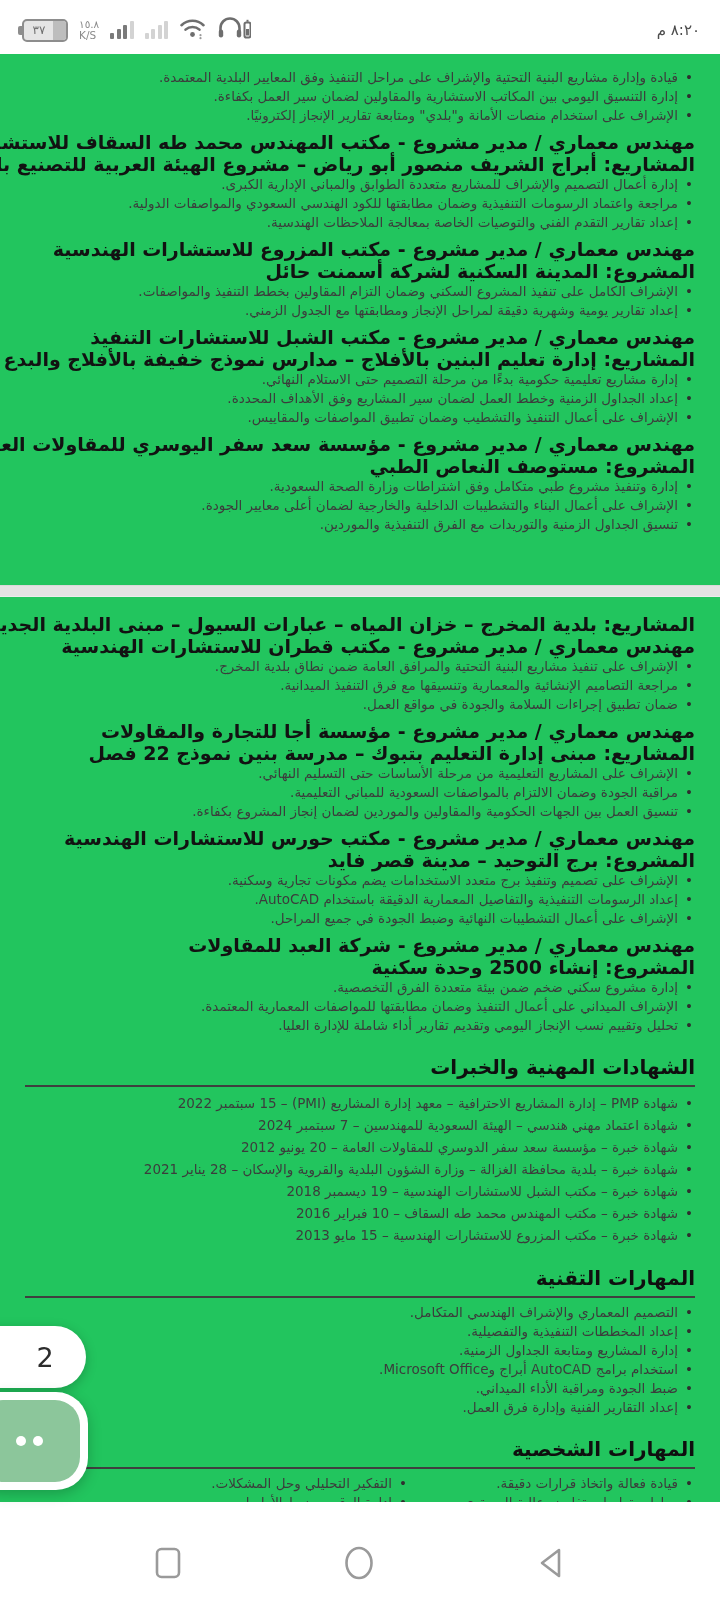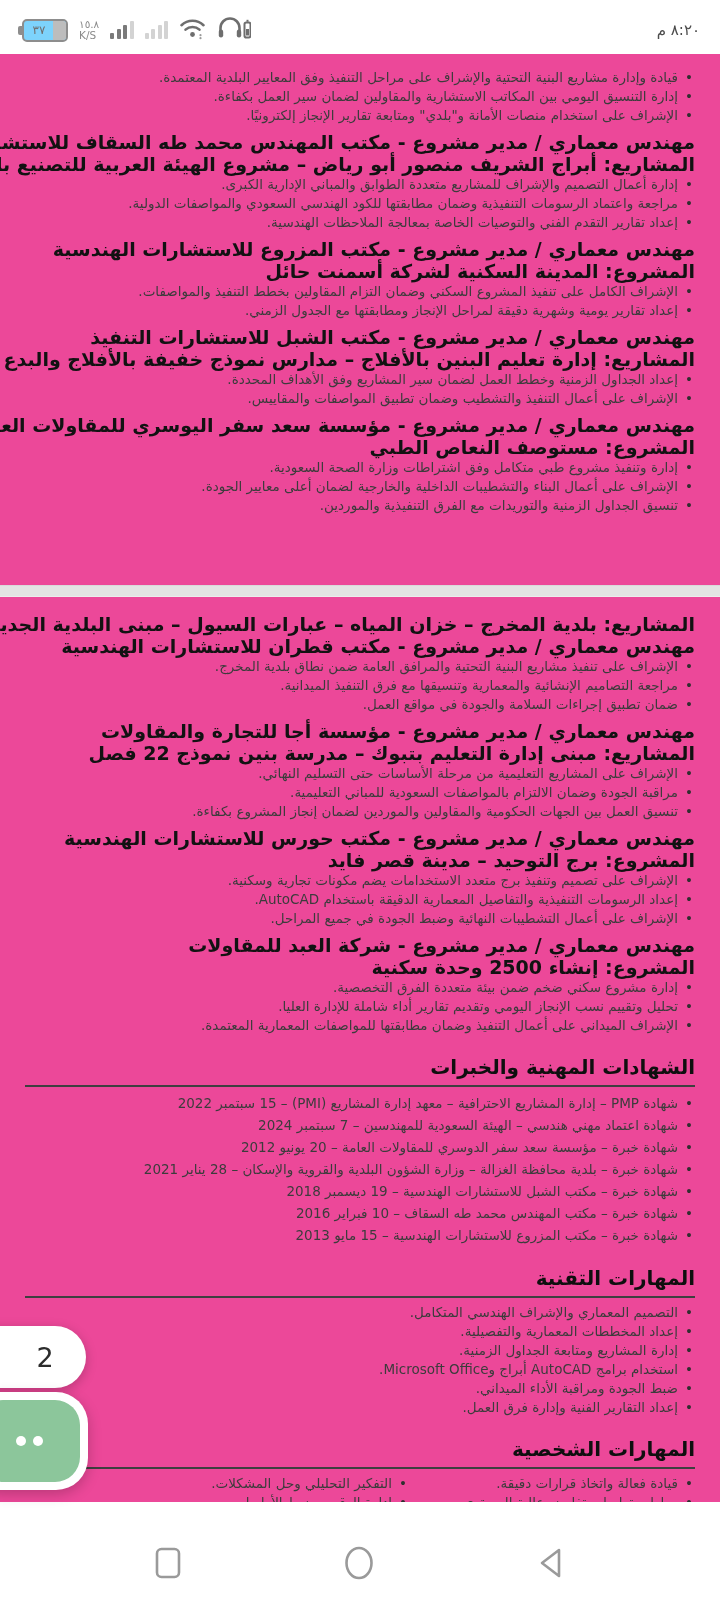--- a/index.html
+++ b/index.html
@@ -7,34 +7,34 @@
     font-family:"DejaVu Sans","Liberation Sans",sans-serif; }
   body { position:relative; direction:rtl; color:#3c3c3c; }
 
   
   .statusbar { direction:ltr; height:54px; display:flex; align-items:center;
     justify-content:space-between; padding:6px 20px 0 18px; }
   .sb-left { display:flex; align-items:center; gap:11px; }
   .battery { display:flex; align-items:center; }
   .batt-cap { width:4px; height:9px; background:#8d8d8d; border-radius:2px 0 0 2px; }
   .batt-body { position:relative; width:46px; height:23px; border:2px solid #8d8d8d;
-    border-radius:5px; overflow:hidden; background:#7dd3fc; }
+    border-radius:5px; overflow:hidden; background:#e5e5e5; }
   .batt-fill { position:absolute; top:0; right:0; width:30%; height:100%; background:#bdbdbd; }
   .batt-num { position:absolute; inset:0; z-index:1; font-size:12px; color:#6f6f6f;
     display:flex; align-items:center; justify-content:center; padding-right:12px; }
   .netspeed { text-align:left; font-size:10.5px; line-height:11px; color:#8a8a8a; }
   .bars { display:flex; align-items:flex-end; gap:2.5px; height:18px; }
   .bars i { display:block; width:4px; border-radius:1px; }
   .b1{height:6px} .b2{height:10px} .b3{height:14px} .b4{height:18px}
   .dark{background:#7a7a7a} .lite{background:#d3d3d3}
   .sb-time { font-size:15px; color:#4c4c4c; direction:rtl; }
 
   
   .doc { width:100%; }
-  .page { padding:0 25px; background:#ec4899; }
+  .page { padding:0 25px; background:#22c55e; }
   .page1 { height:531px; padding-top:14px; overflow:hidden; }
   .page-gap { height:12px; background:#e3e3e3; border-top:1px solid #d9d9d9;
     border-bottom:1px solid #ececec; }
   .page2 { padding-top:10px; height:905px; overflow:hidden; }
 
   .bullets { list-style:none; }
   .bullets li { position:relative; font-size:13.5px; line-height:19px; color:#3c3c3c;
     padding-right:17px; text-align:right; white-space:nowrap; }
   .bullets li::before { content:"•"; position:absolute; right:2px; top:0; color:#2f2f2f; }
 
@@ -151,20 +151,21 @@
           <li>الإشراف الكامل على تنفيذ المشروع السكني وضمان التزام المقاولين بخطط التنفيذ والمواصفات.</li>
             <li>إعداد تقارير يومية وشهرية دقيقة لمراحل الإنجاز ومطابقتها مع الجدول الزمني.</li>
           </ul>
         </div>
 
         <div class="job">
           <div class="job-line">مهندس معماري / مدير مشروع - مكتب الشبل للاستشارات التنفيذ</div>
           <div class="job-line">المشاريع: إدارة تعليم البنين بالأفلاج – مدارس نموذج خفيفة بالأفلاج والبدع والقطين</div>
           <ul class="bullets">
 
+          <li>إدارة مشاريع تعليمية حكومية بدءًا من مرحلة التصميم حتى الاستلام النهائي.</li>
             <li>إعداد الجداول الزمنية وخطط العمل لضمان سير المشاريع وفق الأهداف المحددة.</li>
             <li>الإشراف على أعمال التنفيذ والتشطيب وضمان تطبيق المواصفات والمقاييس.</li>
           </ul>
         </div>
 
         <div class="job">
           <div class="job-line">مهندس معماري / مدير مشروع - مؤسسة سعد سفر اليوسري للمقاولات العامة</div>
           <div class="job-line">المشروع: مستوصف النعاص الطبي</div>
           <ul class="bullets">
 
@@ -213,43 +214,43 @@
             <li>الإشراف على أعمال التشطيبات النهائية وضبط الجودة في جميع المراحل.</li>
           </ul>
         </div>
 
         <div class="job">
           <div class="job-line">مهندس معماري / مدير مشروع - شركة العبد للمقاولات</div>
           <div class="job-line">المشروع: إنشاء 2500 وحدة سكنية</div>
           <ul class="bullets">
 
           <li>إدارة مشروع سكني ضخم ضمن بيئة متعددة الفرق التخصصية.</li>
+            <li>الإشراف الميداني على أعمال التنفيذ وضمان مطابقتها للمواصفات المعمارية المعتمدة.</li>
             <li>تحليل وتقييم نسب الإنجاز اليومي وتقديم تقارير أداء شاملة للإدارة العليا.</li>
-            <li>الإشراف الميداني على أعمال التنفيذ وضمان مطابقتها للمواصفات المعمارية المعتمدة.</li>
           </ul>
         </div>
       </div>
 
     <h2 class="sec-h">الشهادات المهنية والخبرات</h2>
     <ul class="bullets certs">
 
     <li>شهادة PMP – إدارة المشاريع الاحترافية – معهد إدارة المشاريع (PMI) – 15 سبتمبر 2022</li>
         <li>شهادة اعتماد مهني هندسي – الهيئة السعودية للمهندسين – 7 سبتمبر 2024</li>
         <li>شهادة خبرة – مؤسسة سعد سفر الدوسري للمقاولات العامة – 20 يونيو 2012</li>
         <li>شهادة خبرة – بلدية محافظة الغزالة – وزارة الشؤون البلدية والقروية والإسكان – 28 يناير 2021</li>
         <li>شهادة خبرة – مكتب الشبل للاستشارات الهندسية – 19 ديسمبر 2018</li>
         <li>شهادة خبرة – مكتب المهندس محمد طه السقاف – 10 فبراير 2016</li>
         <li>شهادة خبرة – مكتب المزروع للاستشارات الهندسية – 15 مايو 2013</li>
       </ul>
 
     <h2 class="sec-h">المهارات التقنية</h2>
     <ul class="bullets">
 
     <li>التصميم المعماري والإشراف الهندسي المتكامل.</li>
-        <li>إعداد المخططات المعمارية والتفصيلية.</li>
+        <li>إعداد المخططات التنفيذية والتفصيلية.</li>
         <li>إدارة المشاريع ومتابعة الجداول الزمنية.</li>
         <li>استخدام برامج AutoCAD أبراج وMicrosoft Office.</li>
         <li>ضبط الجودة ومراقبة الأداء الميداني.</li>
         <li>إعداد التقارير الفنية وإدارة فرق العمل.</li>
       </ul>
 
     <h2 class="sec-h">المهارات الشخصية</h2>
     <div class="two-col">
       <ul class="bullets col-right">
 

